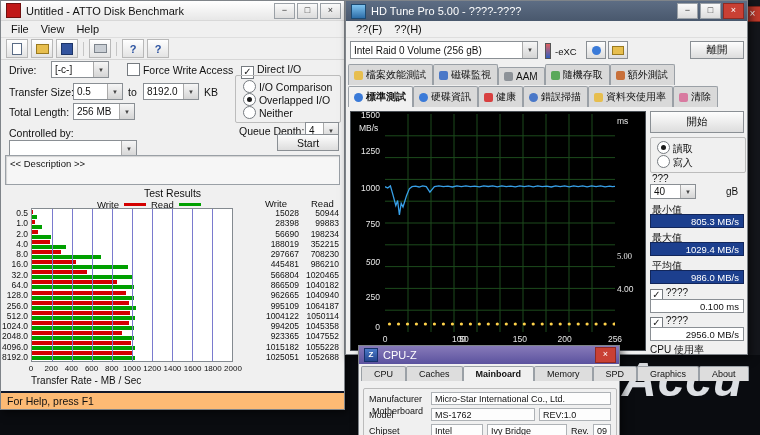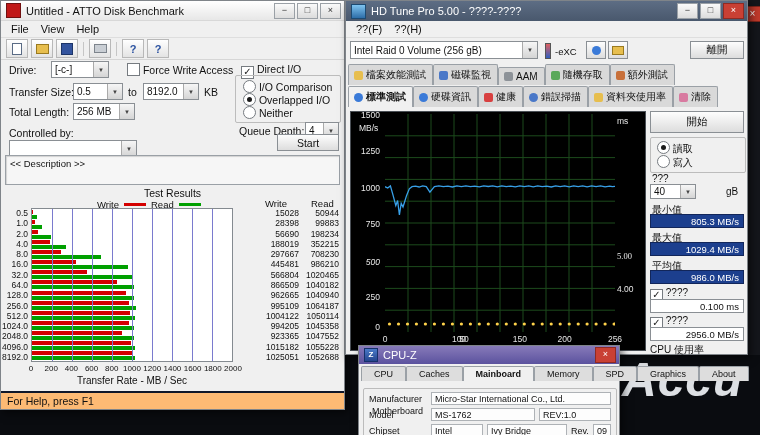--- a/index.html
+++ b/index.html
@@ -50,21 +50,21 @@
   .atto-gridline{position:absolute;top:0;bottom:0;width:1px;background:#7a7ace;z-index:3}
   #atto-rows{position:absolute;left:0;top:0;right:0;bottom:0;display:flex;flex-direction:column;justify-content:space-around;z-index:2}
   .atto-bar-row{display:flex;flex-direction:column;gap:1px}
   .bar{height:4px}
   .flexcol{position:absolute;top:207px;height:154px;display:flex;flex-direction:column;justify-content:space-around;font-size:8.5px}
   #atto-labels{left:0;width:27px;text-align:right}
   #atto-write-col{left:252px;width:46px;text-align:right}
   #atto-read-col{left:299px;width:39px;text-align:right}
   #atto-ticks{position:absolute;left:30px;top:363px;width:202px;height:10px;font-size:8px}
   .atto-tick{position:absolute;transform:translateX(-50%)}
-  #atto-xlabel{position:absolute;left:30px;width:202px;top:374px;text-align:center;font-size:10px}
+  #atto-xlabel{position:absolute;left:30px;width:202px;top:374px;font-size:10px}
   .statusbar{position:absolute;left:0;right:0;bottom:0;height:18px;background:#fdba74;border-top:2px solid #0f172a;
              font-size:10.5px;padding:2px 6px;box-sizing:border-box}
   
   #hdtune{left:345px;top:0;width:403px;height:355px}
   #hdtune .tbar{background:linear-gradient(#5d6d84,#49586d);color:#fff}
   .ht-ic{width:13px;height:13px;background:linear-gradient(#7ec3f0,#2d6ea8);border:1px solid #1c4a72;display:inline-block}
   .tabrow{position:absolute;left:2px;right:2px;display:flex;align-items:flex-end}
   .tab{border:1px solid #9aa0a6;border-bottom:none;background:#d9d9d9;padding:3px 6px 3px 5px;font-size:10px;
        display:flex;align-items:center;gap:3px;border-radius:2px 2px 0 0;white-space:nowrap}
   .tab.sel{background:#f0f0f0;font-weight:bold}

